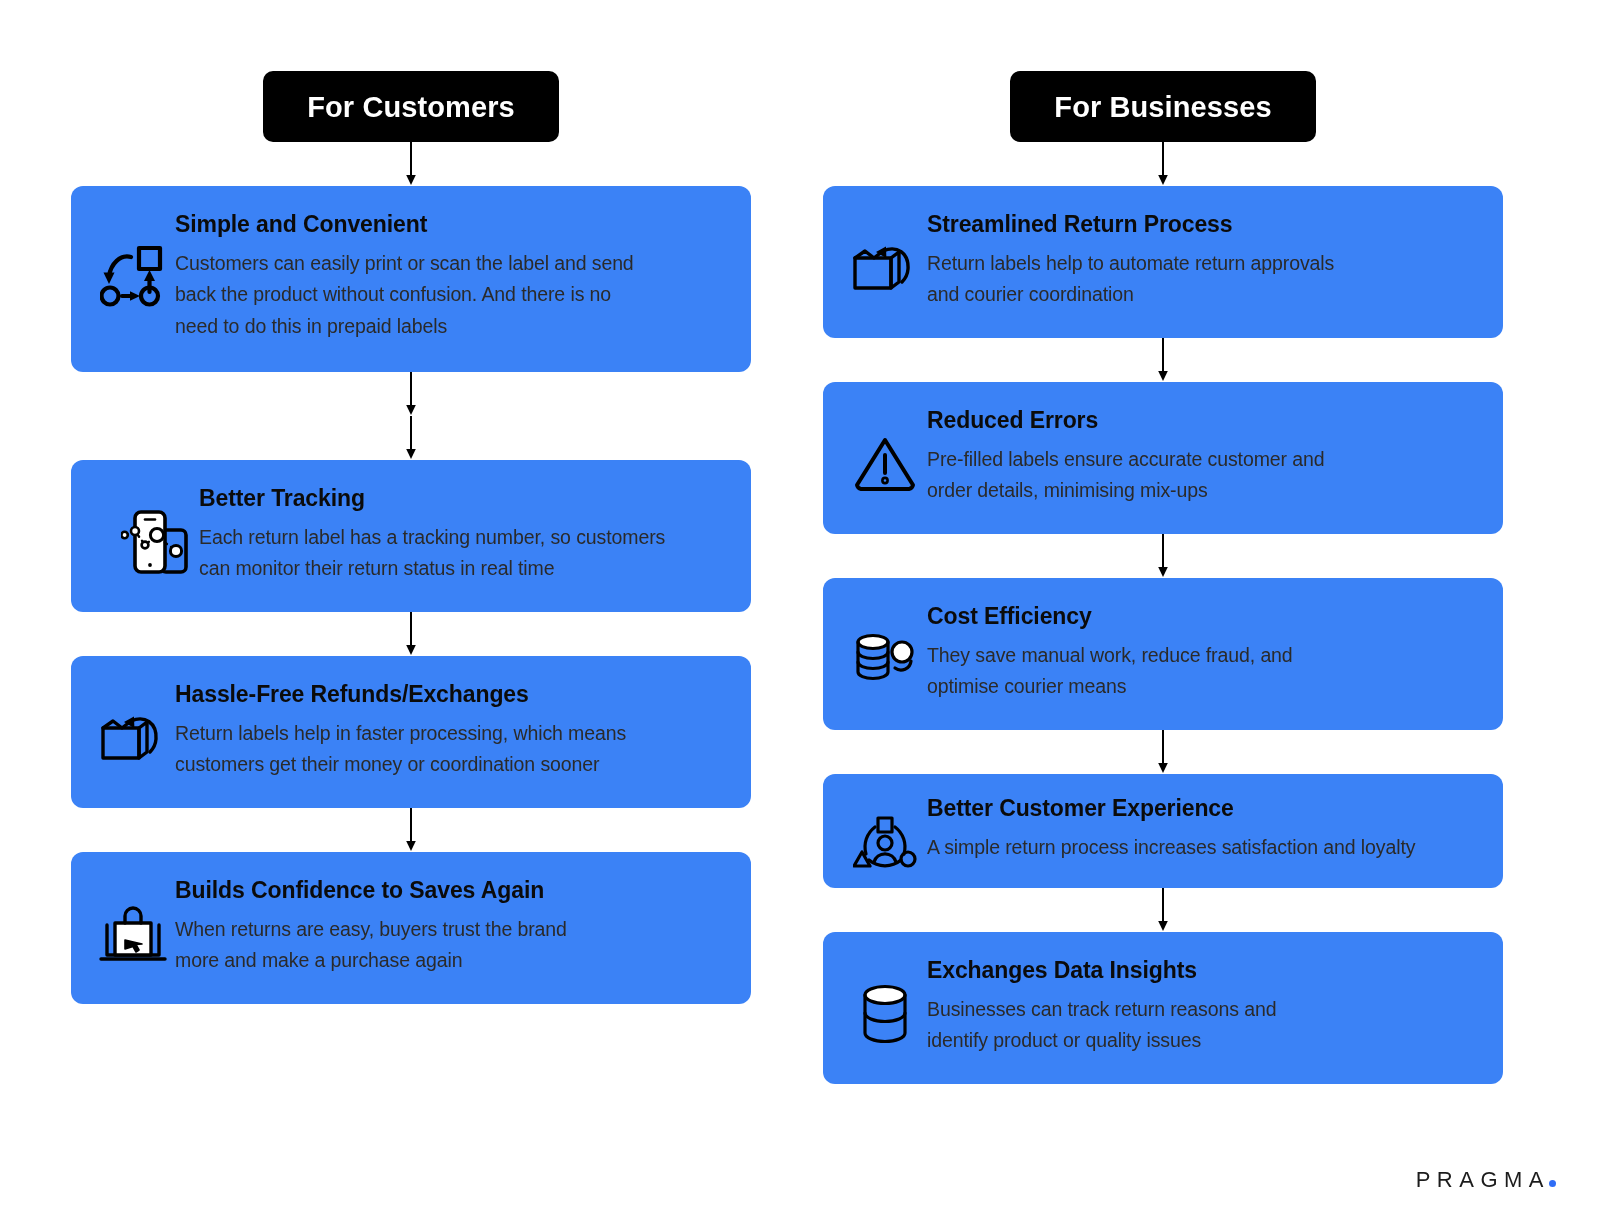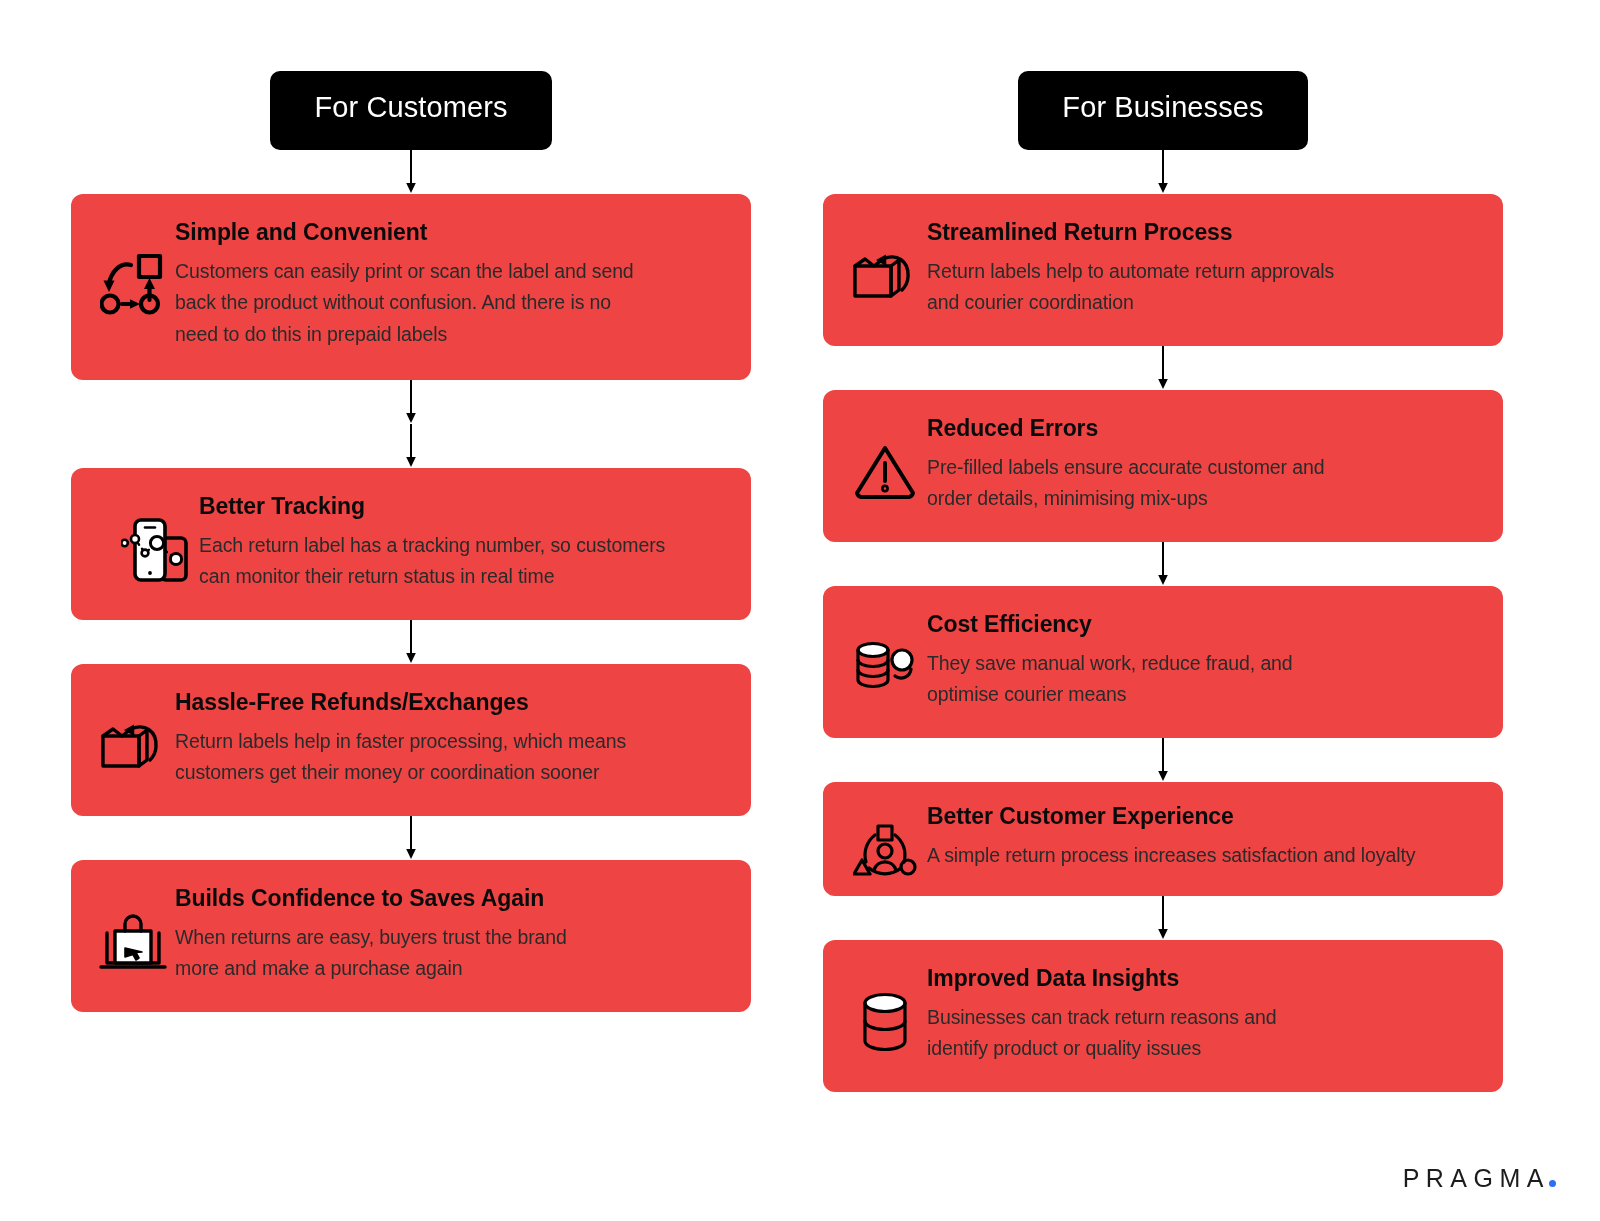--- a/index.html
+++ b/index.html
@@ -32,39 +32,39 @@
   
   .pill-row {
     display: flex;
     justify-content: center;
   }
   .pill {
     background: #000000;
     color: #ffffff;
     border-radius: 10px;
     font-size: 29px;
-    font-weight: normal;
+    font-weight: bold;
     letter-spacing: .1px;
-    padding: 22px 44px 28px;
+    padding: 22px 44px 20px;
     text-align: center;
     line-height: 1;
     box-sizing: border-box;
   }
 
   
   .connector {
     display: flex;
     justify-content: center;
     align-items: flex-start;
   }
   .connector svg { display: block; }
 
   
   .card {
-    background: #ef4444;
+    background: #3b82f6;
     border-radius: 12px;
     box-sizing: border-box;
     display: flex;
     align-items: flex-start;
     padding: 18px 22px 20px 24px;
     position: relative;
   }
   .card-icon {
     flex: 0 0 76px;
     height: 76px;
@@ -110,21 +110,21 @@
   .right .card.c3 .card-icon { margin-top: 16px; }
   .right .card.c3 .card-title { margin-top: 2px; }
 
   
   .logo {
     position: absolute;
     right: 44px;
     bottom: 28px;
     display: flex;
     align-items: baseline;
-    font-size: 25px;
+    font-size: 22px;
     letter-spacing: 6.5px;
     color: #1c1c1c;
   }
   .logo-dot {
     width: 7px;
     height: 7px;
     border-radius: 50%;
     background: #2f6df6;
     display: inline-block;
     margin-left: -1px;
@@ -369,21 +369,21 @@
 
     <div class="card c4">
       <div class="card-icon" style="margin-top:26px;">
         <svg width="58" height="62" viewBox="0 0 58 62" fill="none" stroke="#000" stroke-width="3.2" stroke-linecap="round" stroke-linejoin="round">
           <ellipse cx="29" cy="12" rx="20" ry="8.5" fill="#fff"></ellipse>
           <path d="M9 12 L9 30 A20 8.5 0 0 0 49 30 L49 12"></path>
           <path d="M9 30 L9 50 A20 8.5 0 0 0 49 50 L49 30"></path>
         </svg>
       </div>
       <div class="card-body">
-        <div class="card-title">Improved Data Insights</div>
+        <div class="card-title">Exchanges Data Insights</div>
         <div class="card-desc">Businesses can track return reasons and
 identify product or quality issues</div>
       </div>
     </div>
 
   </div>
 
   <div class="logo">
     <span>PRAGMA</span>
     <span class="logo-dot"></span>

